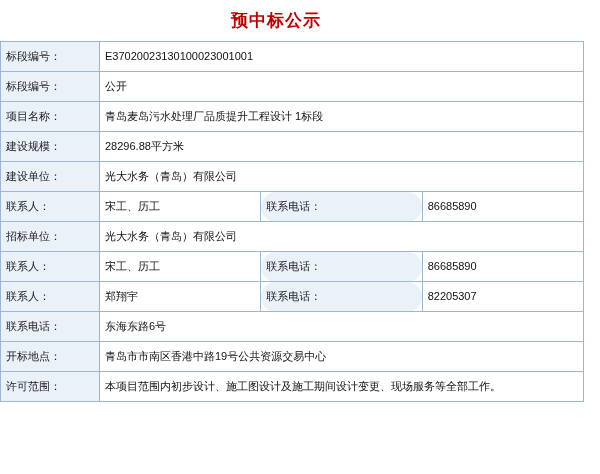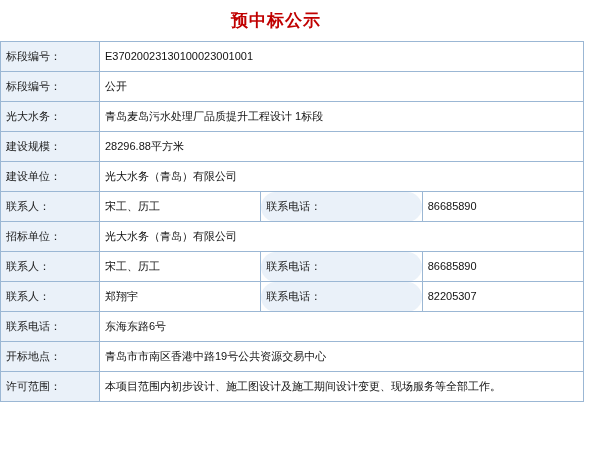--- a/index.html
+++ b/index.html
@@ -78,21 +78,21 @@
         <td class="label w-label">标段编号：</td>
         <td class="value" colspan="3">E37020023130100023001001</td>
       </tr>
 
       <tr>
         <td class="label w-label">标段编号：</td>
         <td class="value" colspan="3">公开</td>
       </tr>
 
       <tr>
-        <td class="label w-label">光大水务：</td>
+        <td class="label w-label">项目名称：</td>
         <td class="value" colspan="3">青岛麦岛污水处理厂品质提升工程设计  1标段</td>
       </tr>
 
       <tr>
         <td class="label w-label">建设规模：</td>
         <td class="value" colspan="3">28296.88平方米</td>
       </tr>
 
       <tr>
         <td class="label w-label">建设单位：</td>

